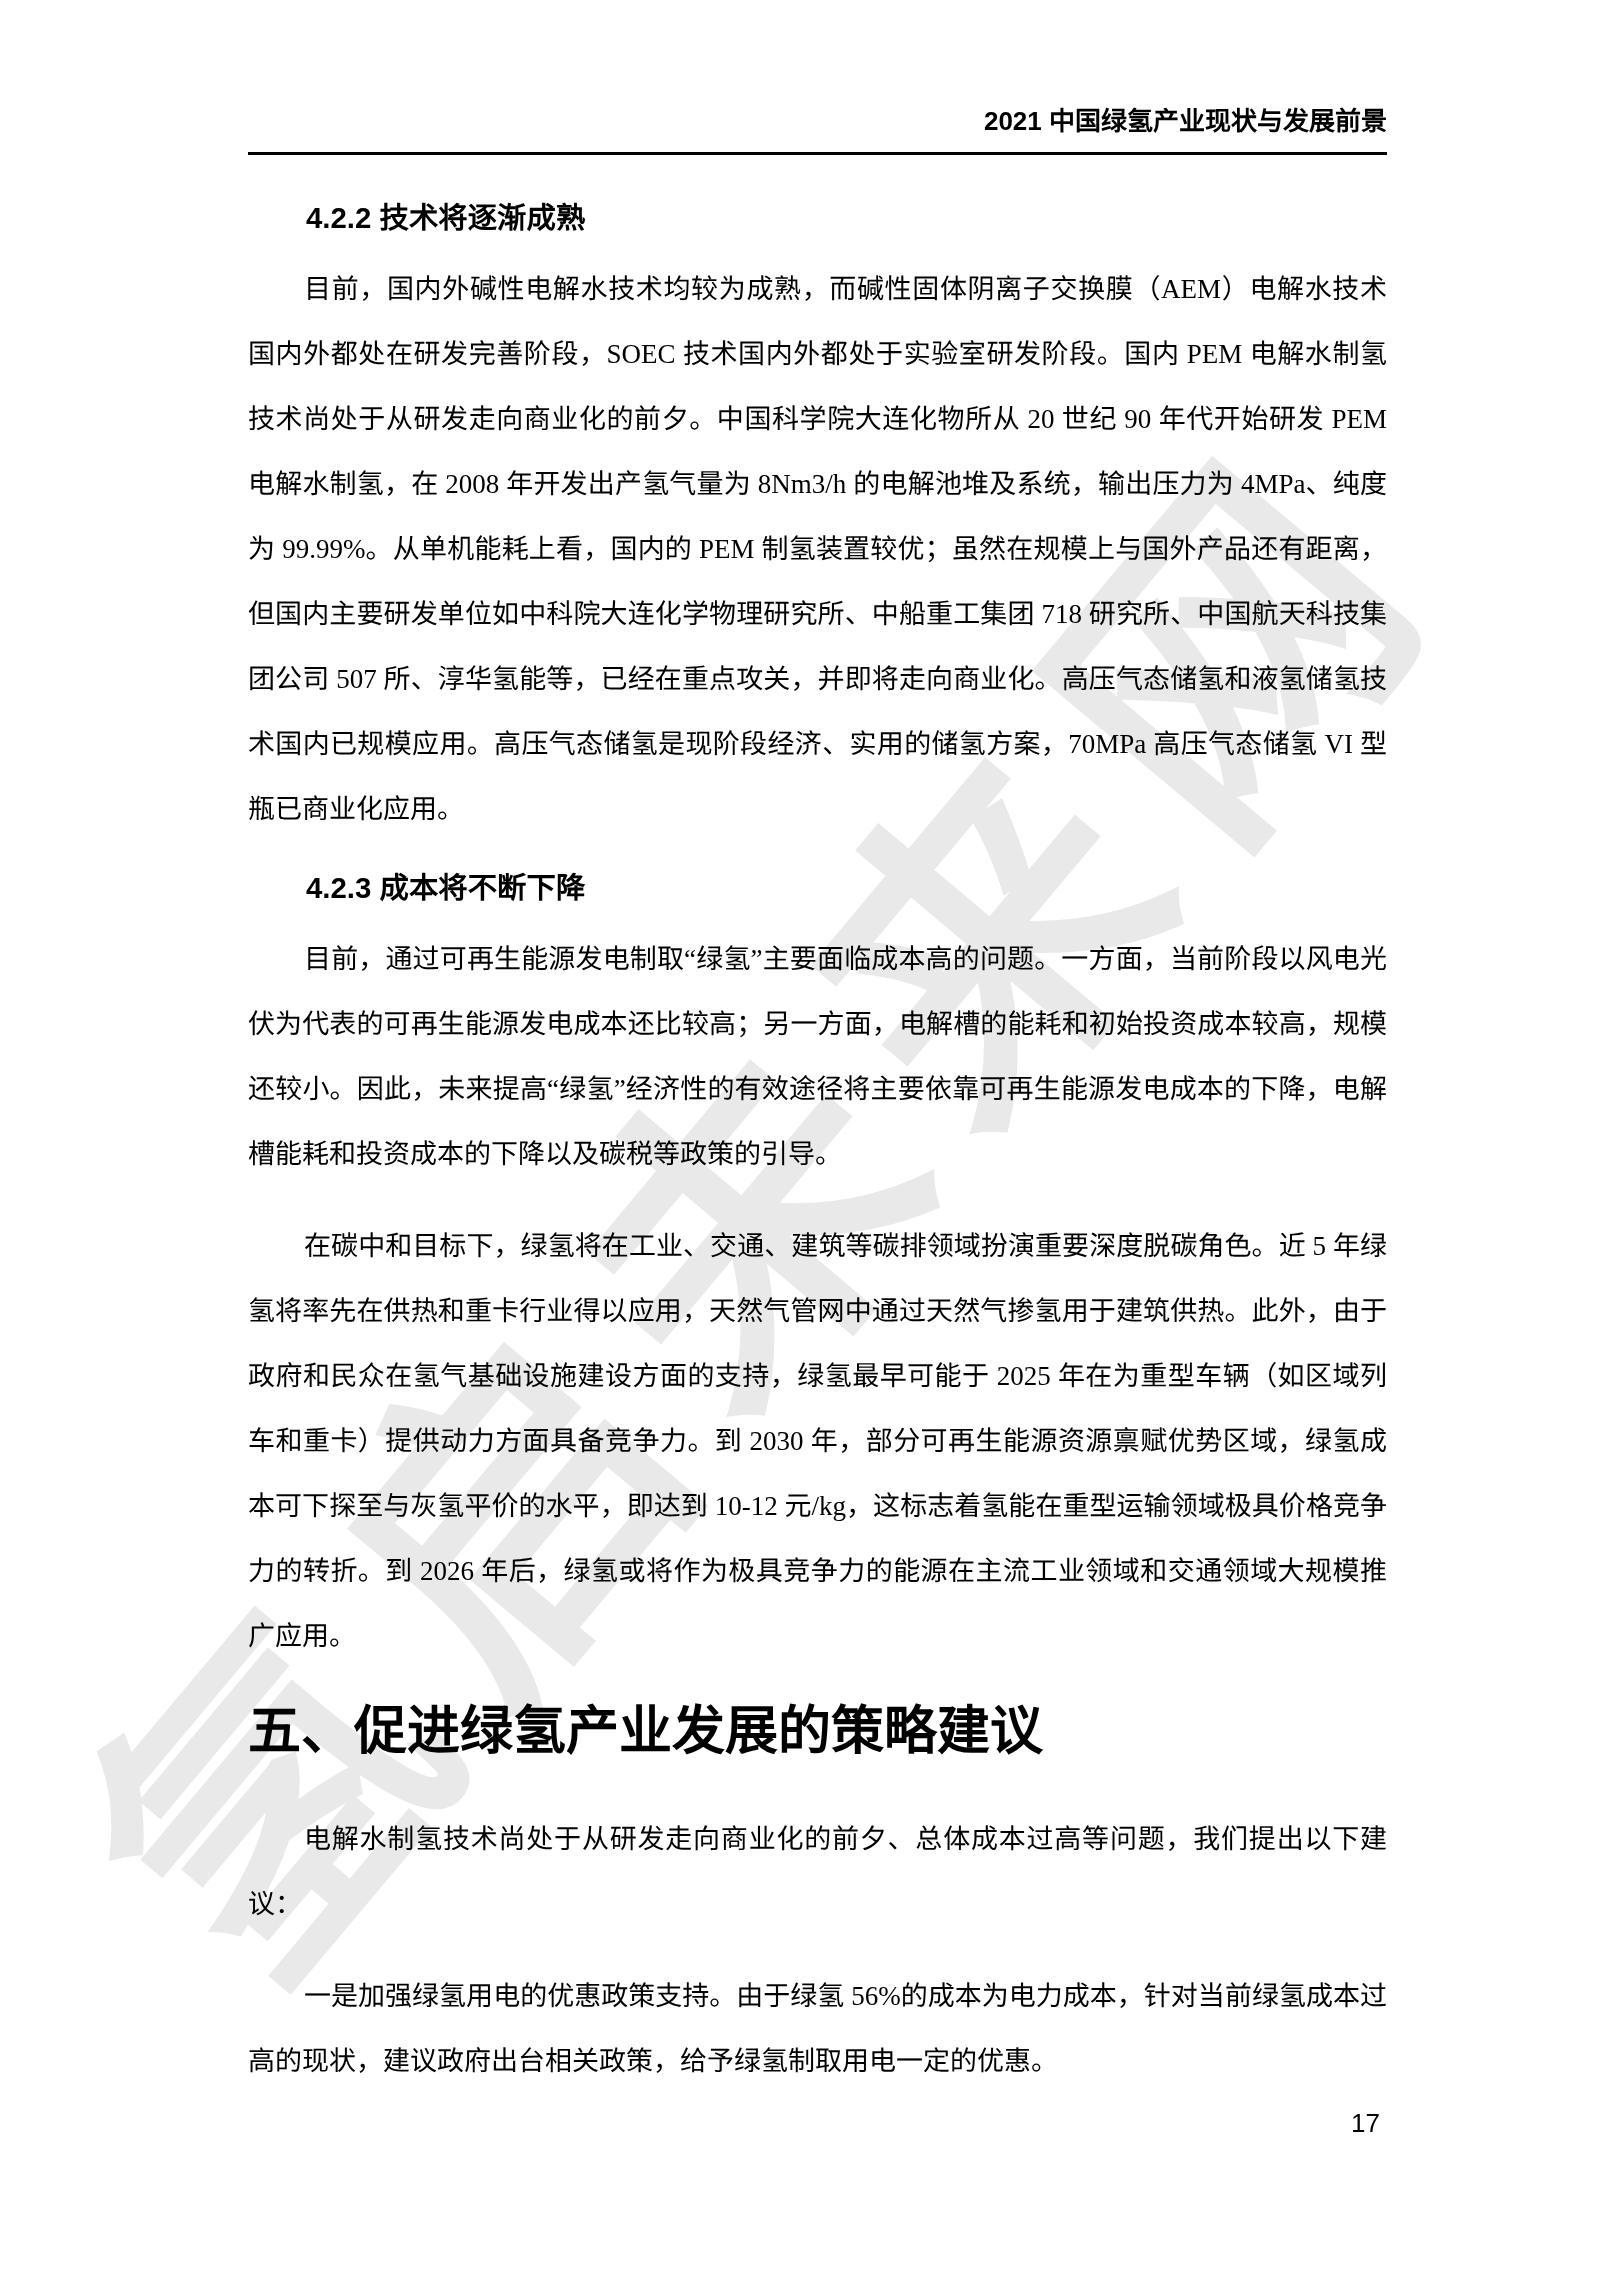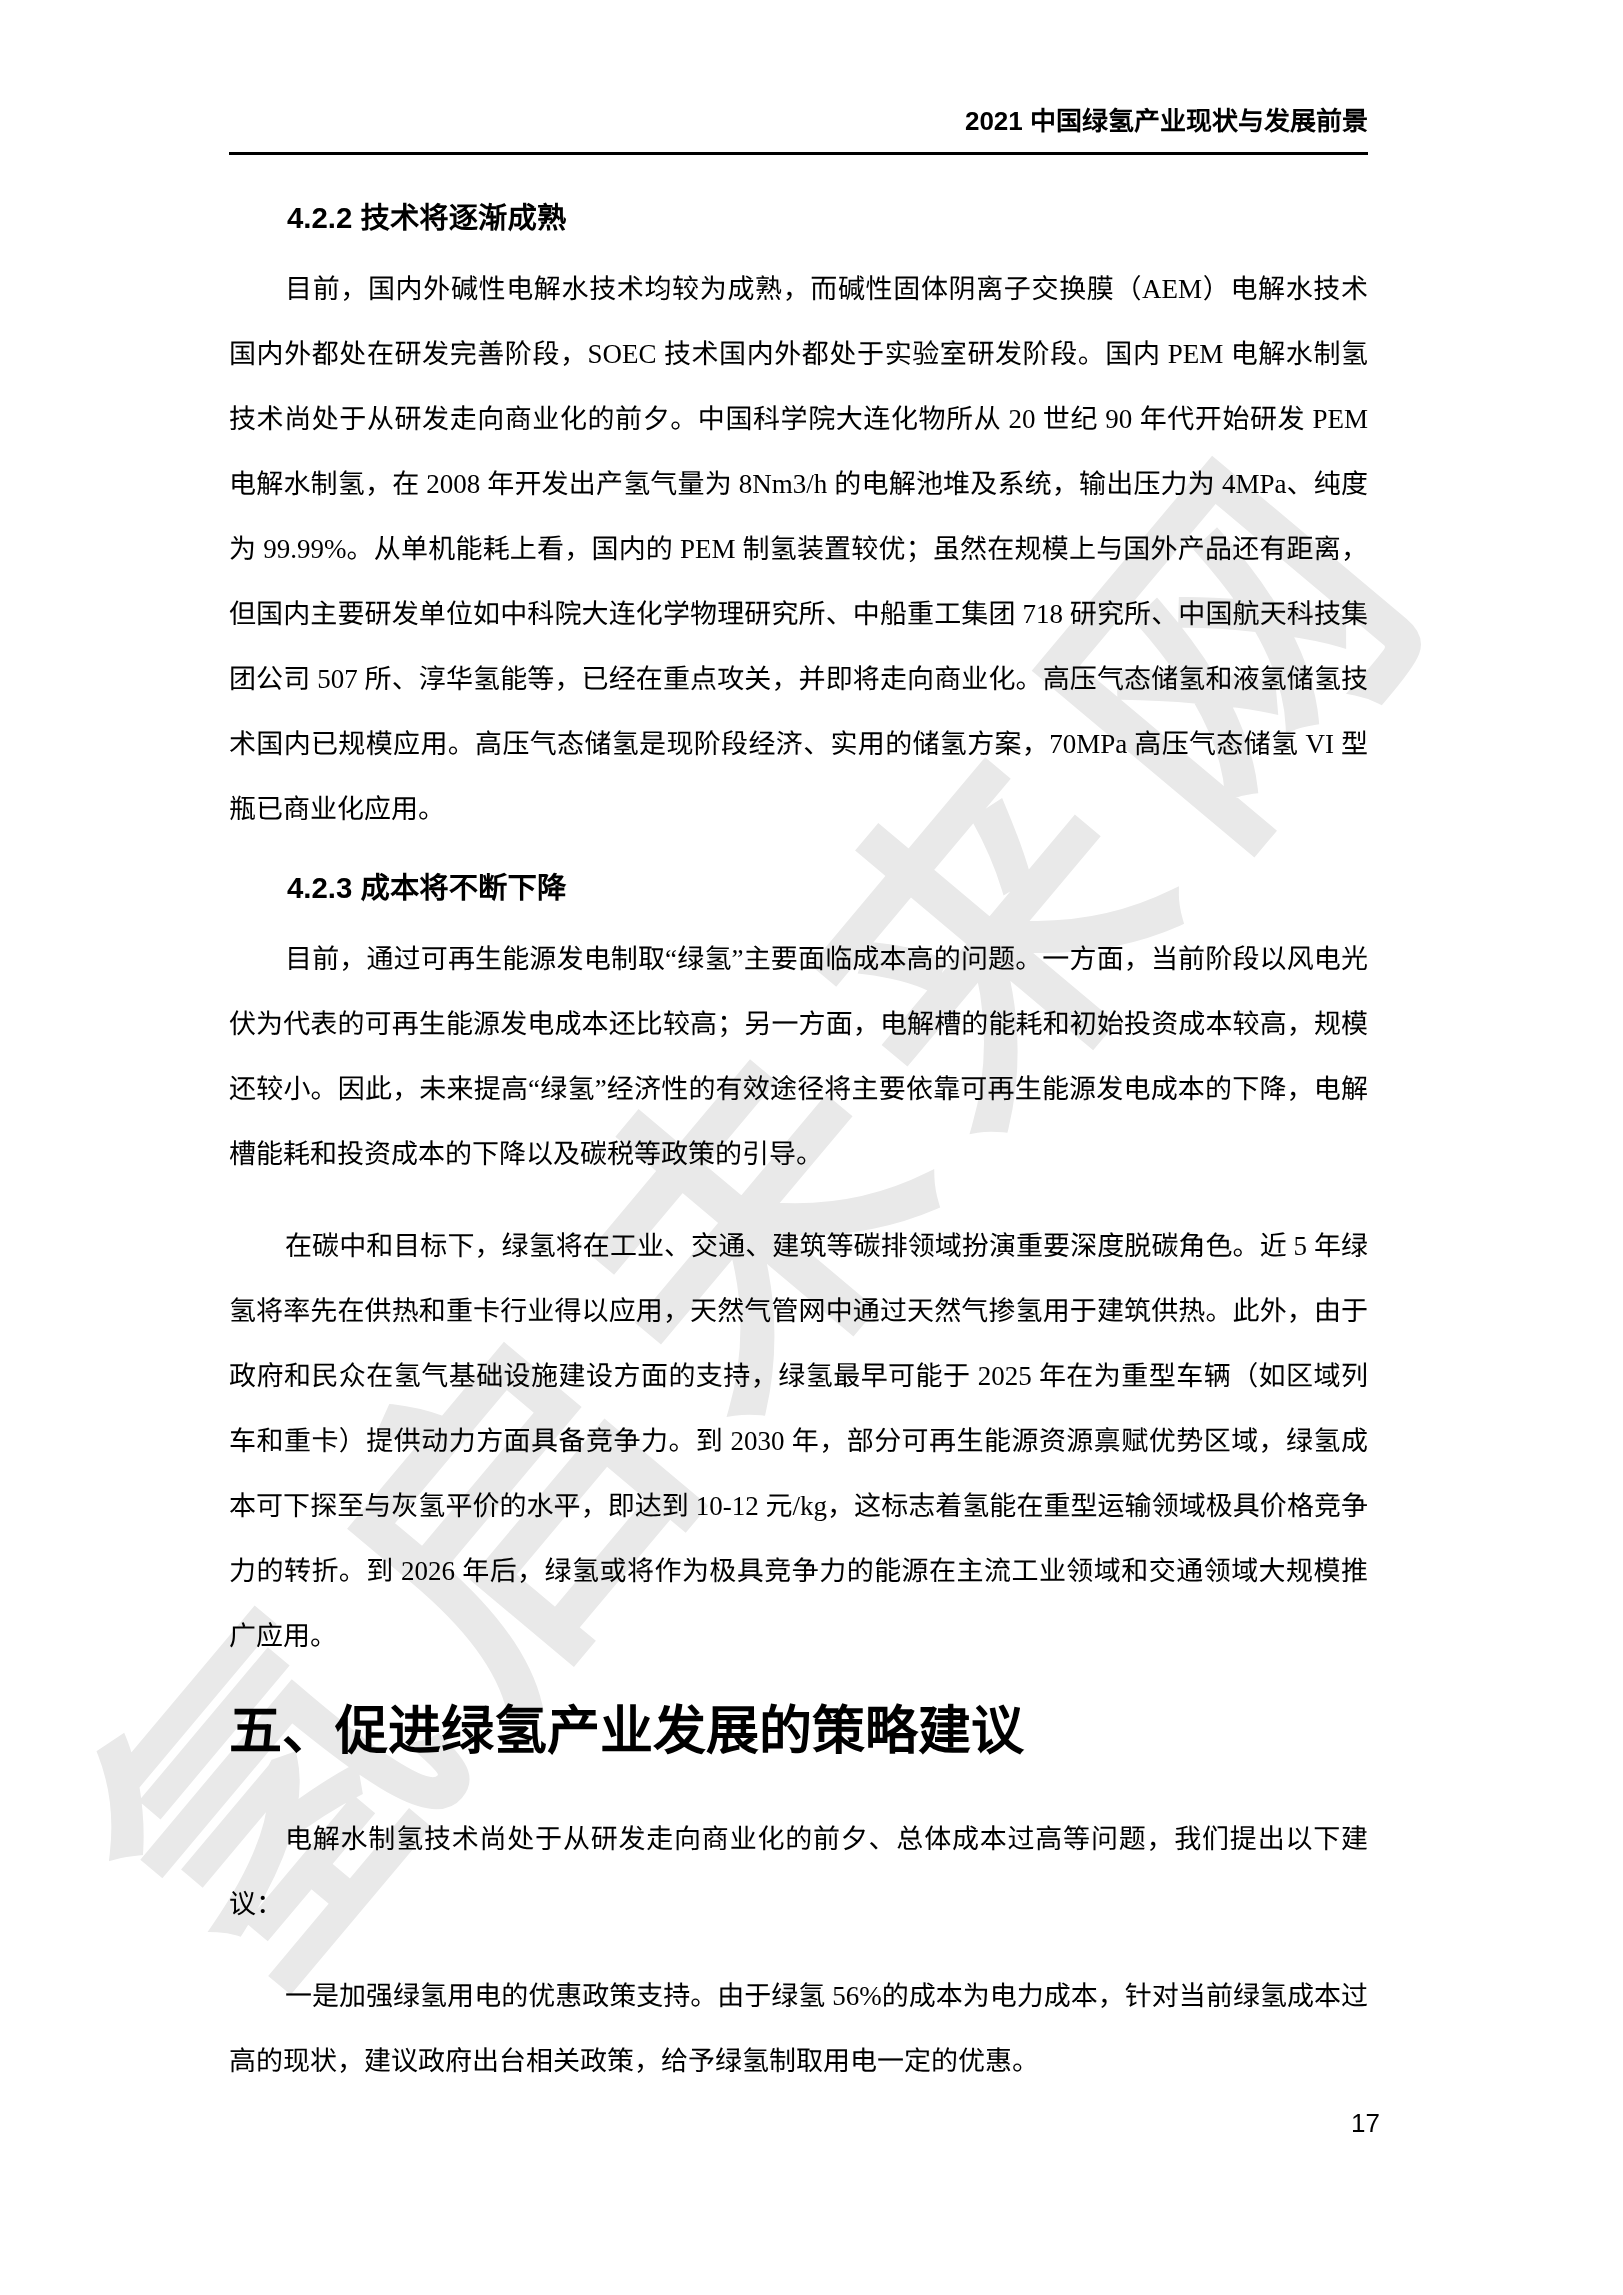--- a/index.html
+++ b/index.html
@@ -20,21 +20,21 @@
     font-weight:bold;
     font-size:327px;
     letter-spacing:46px;
     white-space:nowrap;
     color:#e9e9e9;
     z-index:0;
     user-select:none;
   }
   .content {
     position:absolute;
-    left:229px; top:0;
+    left:248px; top:0;
     width:1139px;
     z-index:1;
   }
   .doc-header {
     margin-top:105px;
     text-align:right;
     font-family:"Liberation Sans","DejaVu Sans",sans-serif;
     font-weight:bold;
     font-size:26px;
     line-height:1.3;

